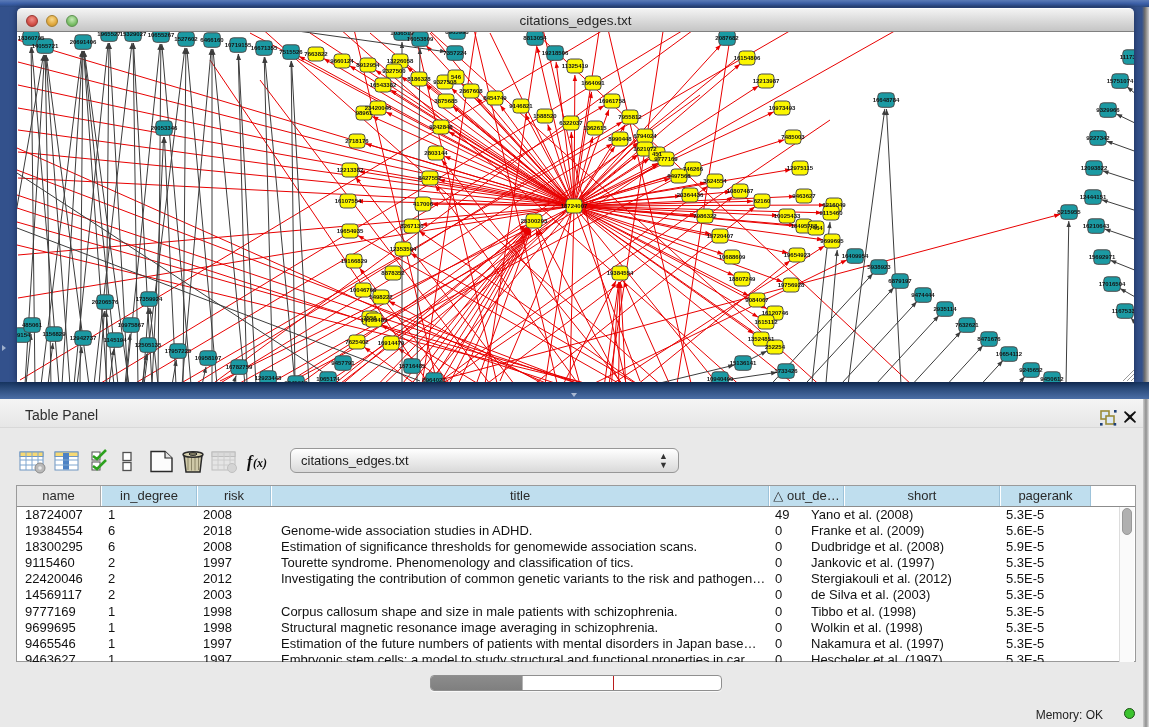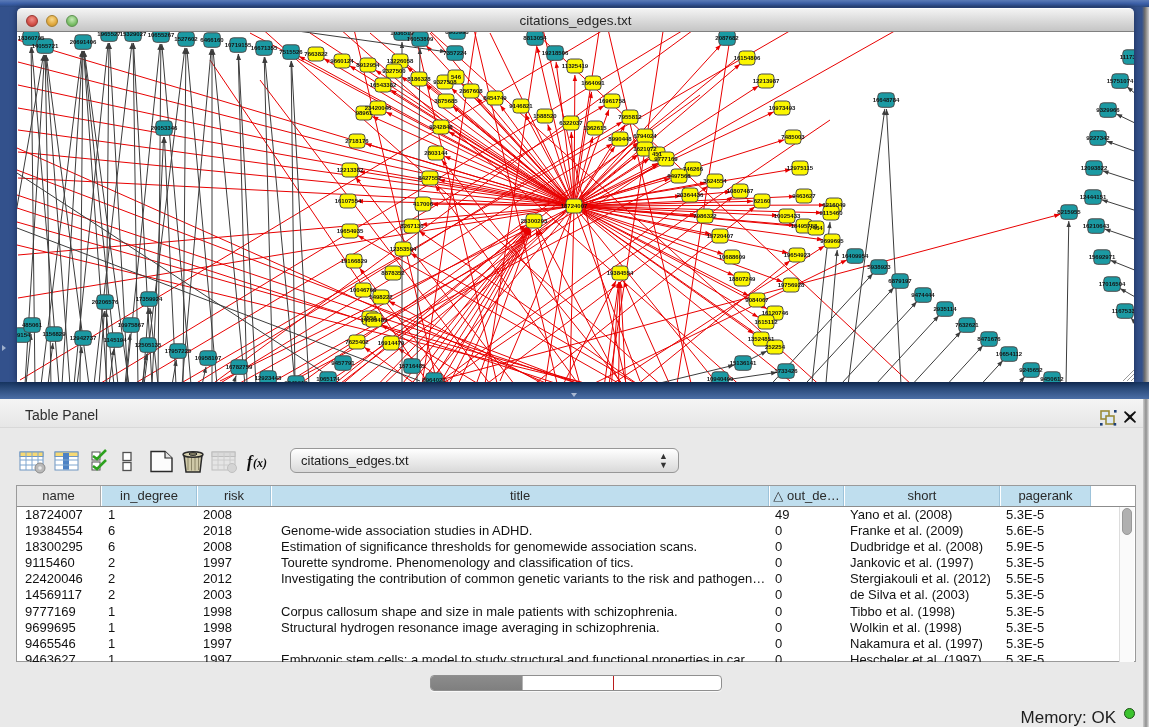--- a/index.html
+++ b/index.html
@@ -31,29 +31,29 @@
 #tbl{position:absolute;left:16px;top:485px;width:1120px;height:177px;background:#fff;border:1px solid #9a9a9a}
 #thead{position:absolute;left:0;top:0;height:21px;width:1118px;font-size:13px;color:#2a2a2a;border-bottom:1px solid #8c8c8c}
 .th{position:absolute;top:0;height:20px;background:#bfdeee;border-right:1px solid #9dc3da;text-align:center;line-height:20px}
 #th0{left:0;width:84px;background:#e8e8e8;border-right:1px solid #aaa}
 #th1{left:85px;width:95px}#th2{left:181px;width:73px}#th3{left:255px;width:497px}
 #th4{left:753px;width:74px}#th5{left:828px;width:155px}#th6{left:984px;width:90px}
 #tbody{position:absolute;left:0;top:21px;width:1102px;height:155px;overflow:hidden;font-size:13px;color:#111}
 .tr{position:relative;height:16.1px;line-height:16px;white-space:nowrap}
 .tr div{position:absolute;top:0;overflow:hidden}
 .c0{left:8px;width:76px}.c1{left:91px;width:88px}.c2{left:186px;width:66px}
-.c3{left:264px;width:486px}.c4{left:758px;width:66px}.c5{left:833px;width:150px}.c6{left:989px;width:85px}
+.c3{left:264px;width:486px}.c4{left:758px;width:66px}.c5{left:794px;width:150px}.c6{left:989px;width:85px}
 #vsb{position:absolute;right:1px;top:21px;width:15px;height:155px;background:#fafafa;border-left:1px solid #ddd}
 #vsb .thumb{position:absolute;left:2px;top:1px;width:10px;height:27px;border-radius:5px;background:#b0b0b0;border:1px solid #989898}
 
 #tabs{position:absolute;left:430px;top:675px;height:16px;display:flex;border:1px solid #8f8f8f;border-radius:4px;overflow:hidden;background:#fff;font-size:12.5px;line-height:15px;box-shadow:0 1px 0 rgba(255,255,255,.7)}
 #tabs div{padding:12px 14px;text-align:center;color:#1a1a1a}
 #tabs .sel{background:linear-gradient(#8c8c8c,#767676);color:#efefef}
 #tabs .mid{border-left:1px solid #b5b5b5;border-right:1px solid #b91c1c}
-#mem{position:absolute;right:33px;top:708px;font-size:17px;color:#1e1e1e}
+#mem{position:absolute;right:46px;top:708px;font-size:12px;color:#1e1e1e}
 #memdot{position:absolute;right:14px;top:708px;width:11px;height:11px;border-radius:50%;background:#3cc32f;border:1px solid #1c4f16}
 #splitdot{position:absolute;left:571px;top:393px;width:0;height:0;border-left:3px solid transparent;border-right:3px solid transparent;border-top:4px solid #a9b8d2}
 #lmark{position:absolute;left:2px;top:345px;width:0;height:0;border-top:3px solid transparent;border-bottom:3px solid transparent;border-left:4px solid #9fb0cc}
 .ico{position:absolute;top:0}
 </style></head>
 <body>
 <div id="app">
 <div id="desk"></div>
 <div style="position:absolute;right:0;top:0;width:7px;height:399px;background:linear-gradient(90deg,#33518c,#6f6f6f 40%,#c9c9c9)"></div>
 <div id="deskbot"></div>
@@ -940,29 +940,30 @@
           <div class="c2">1998</div>
           <div class="c3">Corpus callosum shape and size in male patients with schizophrenia.</div>
           <div class="c4">0</div>
           <div class="c5">Tibbo et al. (1998)</div>
           <div class="c6">5.3E-5</div>
         </div>
         <div class="tr">
           <div class="c0">9699695</div>
           <div class="c1">1</div>
           <div class="c2">1998</div>
-          <div class="c3">Structural hydrogen resonance image averaging in schizophrenia.</div>
+          <div class="c3">Structural magnetic resonance image averaging in schizophrenia.</div>
           <div class="c4">0</div>
           <div class="c5">Wolkin et al. (1998)</div>
           <div class="c6">5.3E-5</div>
         </div>
         <div class="tr">
           <div class="c0">9465546</div>
           <div class="c1">1</div>
           <div class="c2">1997</div>
+          <div class="c3">Estimation of the future numbers of patients with mental disorders in Japan base…</div>
           <div class="c4">0</div>
           <div class="c5">Nakamura et al. (1997)</div>
           <div class="c6">5.3E-5</div>
         </div>
         <div class="tr">
           <div class="c0">9463627</div>
           <div class="c1">1</div>
           <div class="c2">1997</div>
           <div class="c3">Embryonic stem cells: a model to study structural and functional properties in car…</div>
           <div class="c4">0</div>

